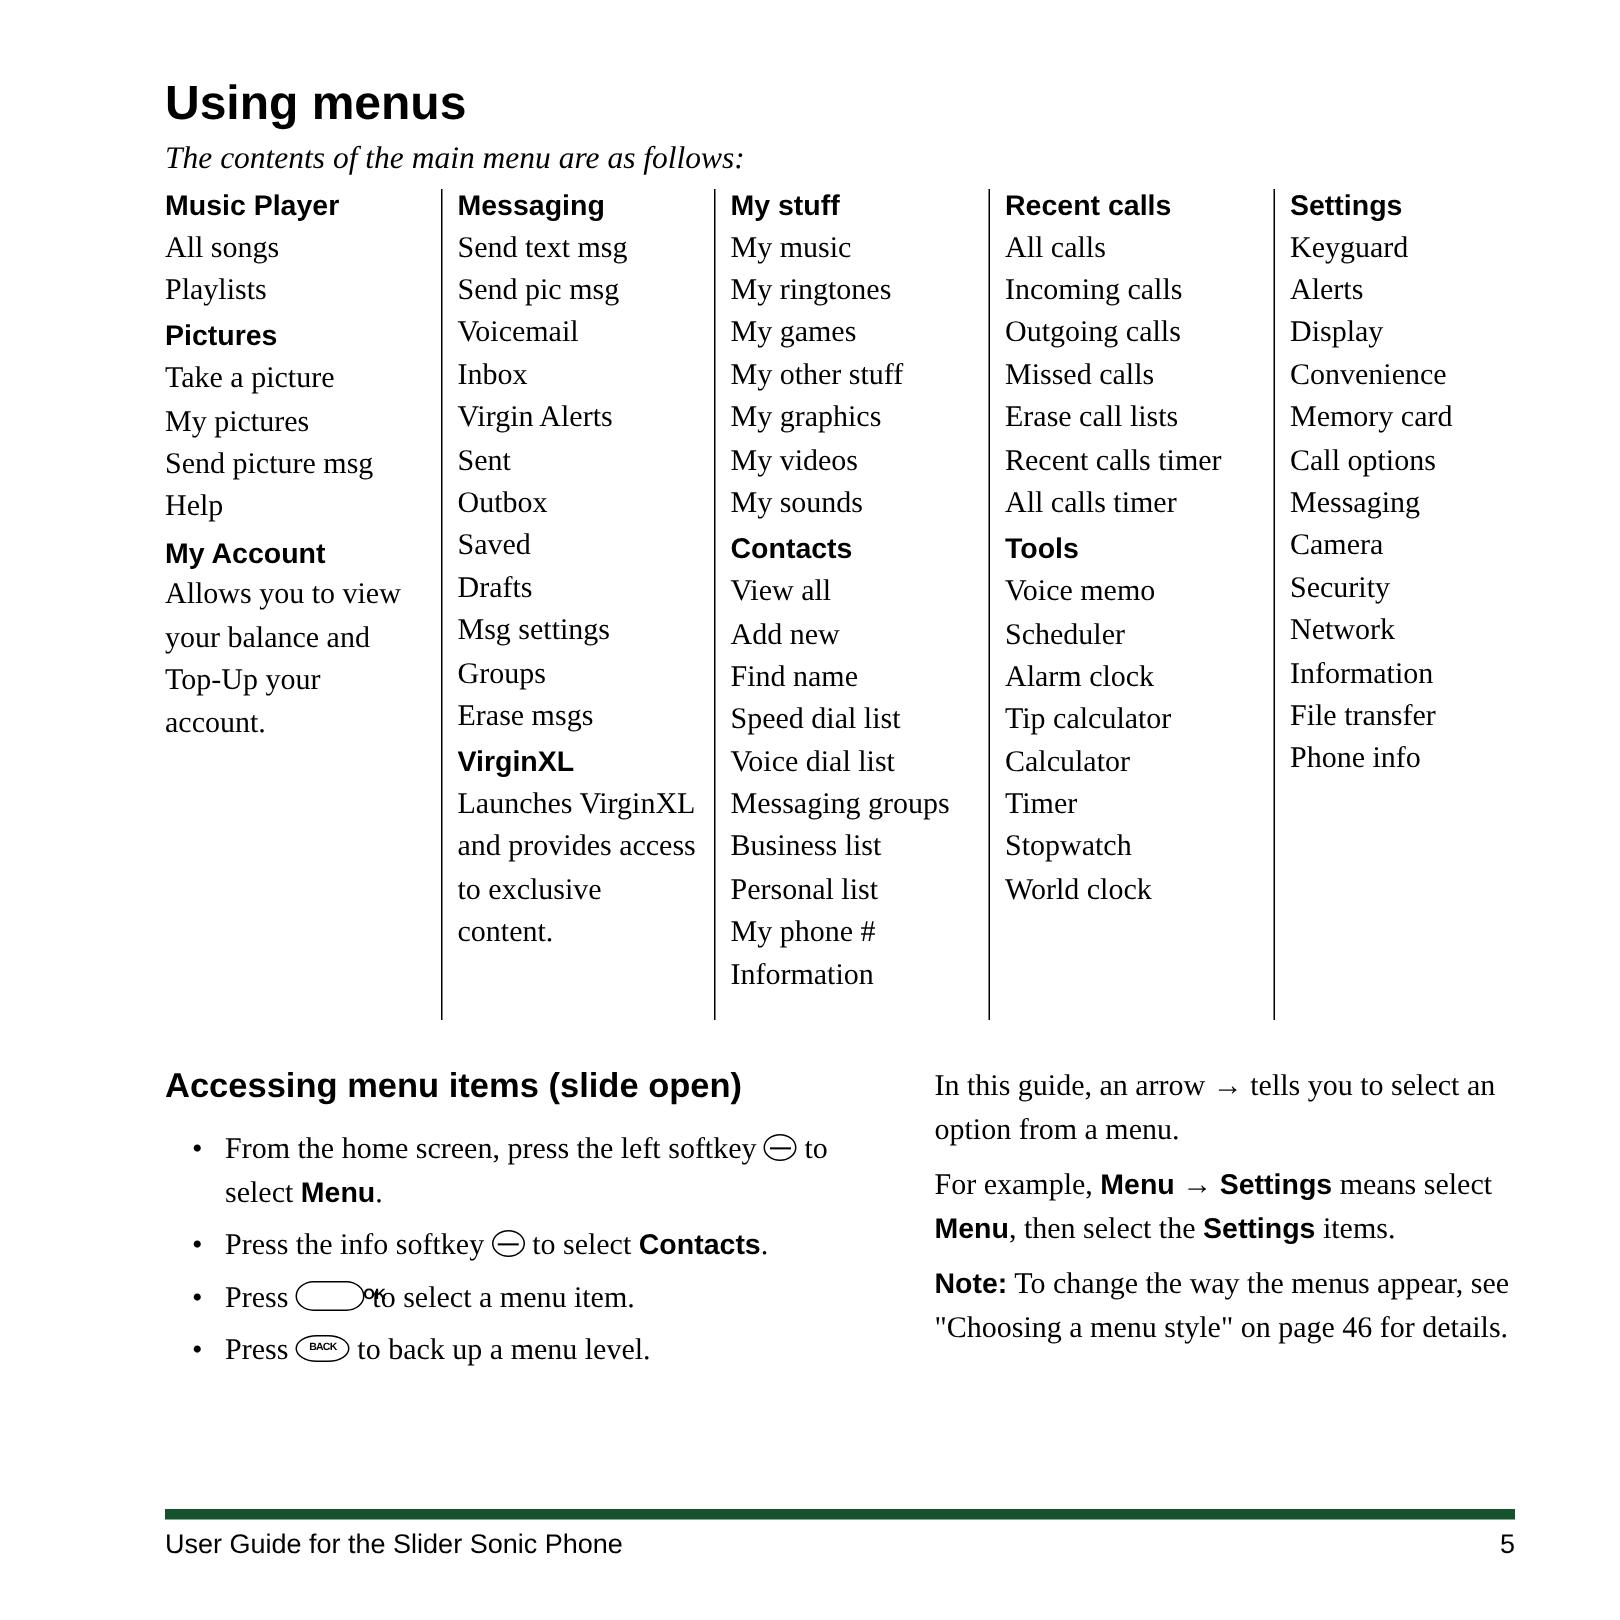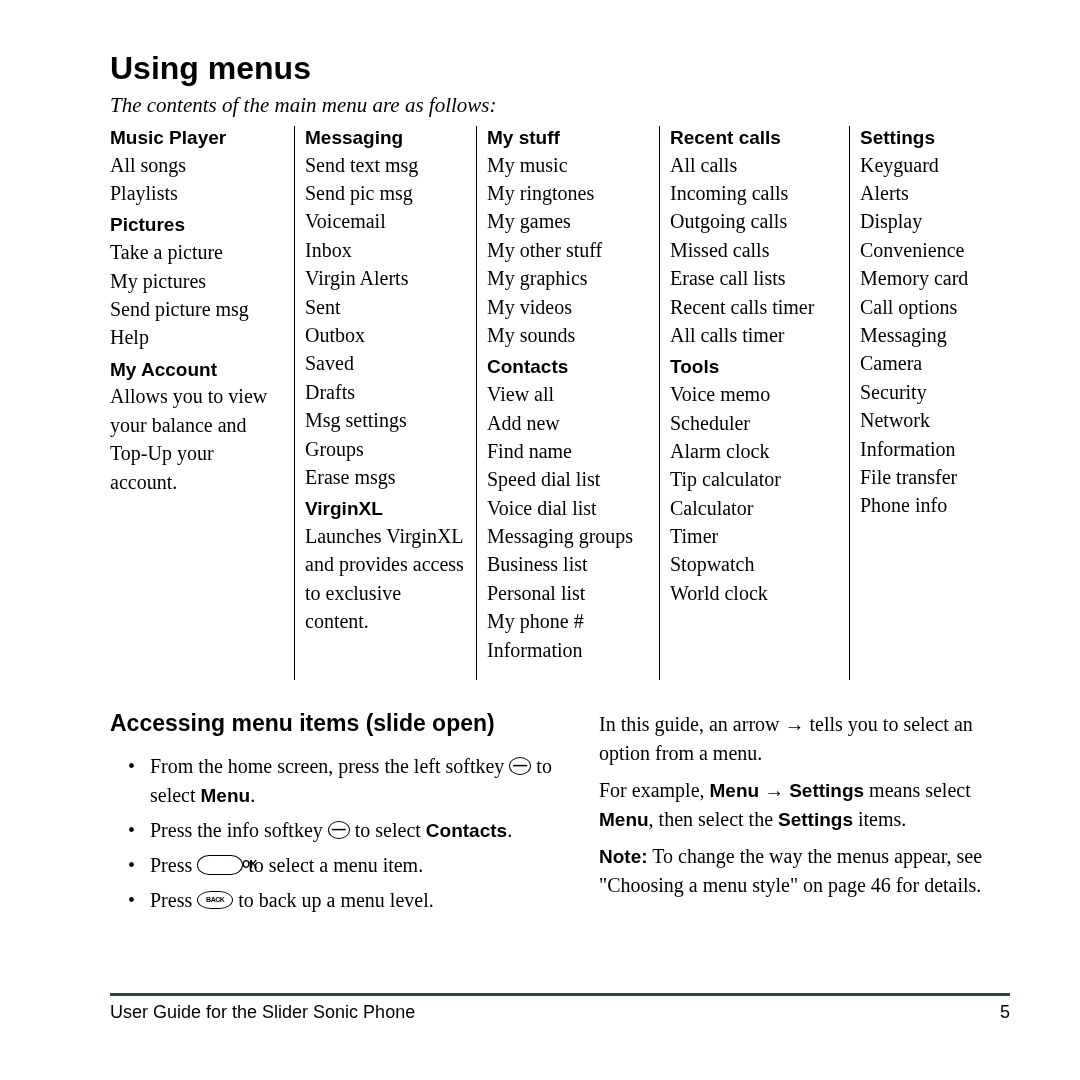--- a/index.html
+++ b/index.html
@@ -52,21 +52,21 @@
       font-size: 20px;
       line-height: 1.42;
     }
     .desc {
       font-size: 20px;
       line-height: 1.42;
     }
     .cat.not-first { margin-top: 6px; }
     .lower {
       display: flex;
-      gap: 44px;
+      gap: 68px;
     }
     .lower-left { width: 445px; }
     .lower-right { flex: 1; }
     .sub-heading {
       font-family: Arial, Helvetica, sans-serif;
       font-weight: bold;
       font-size: 23px;
       margin-bottom: 6px;
     }
     .bullets {
@@ -93,24 +93,24 @@
       margin-bottom: 8px;
     }
     .label {
       font-family: Arial, Helvetica, sans-serif;
       font-weight: bold;
       font-size: 19px;
     }
     .arrow { font-family: Arial, sans-serif; }
     .footer {
       position: absolute;
-      bottom: 57px;
+      bottom: 40px;
       left: 110px;
       right: 70px;
-      border-top: 3px solid #14532d;
+      border-top: 7px solid #14532d;
       padding-top: 6px;
       font-family: Arial, Helvetica, sans-serif;
       font-size: 18px;
       display: flex;
       justify-content: space-between;
     }
     .icon {
       display: inline-block;
       vertical-align: middle;
       border: 1.5px solid #000;

